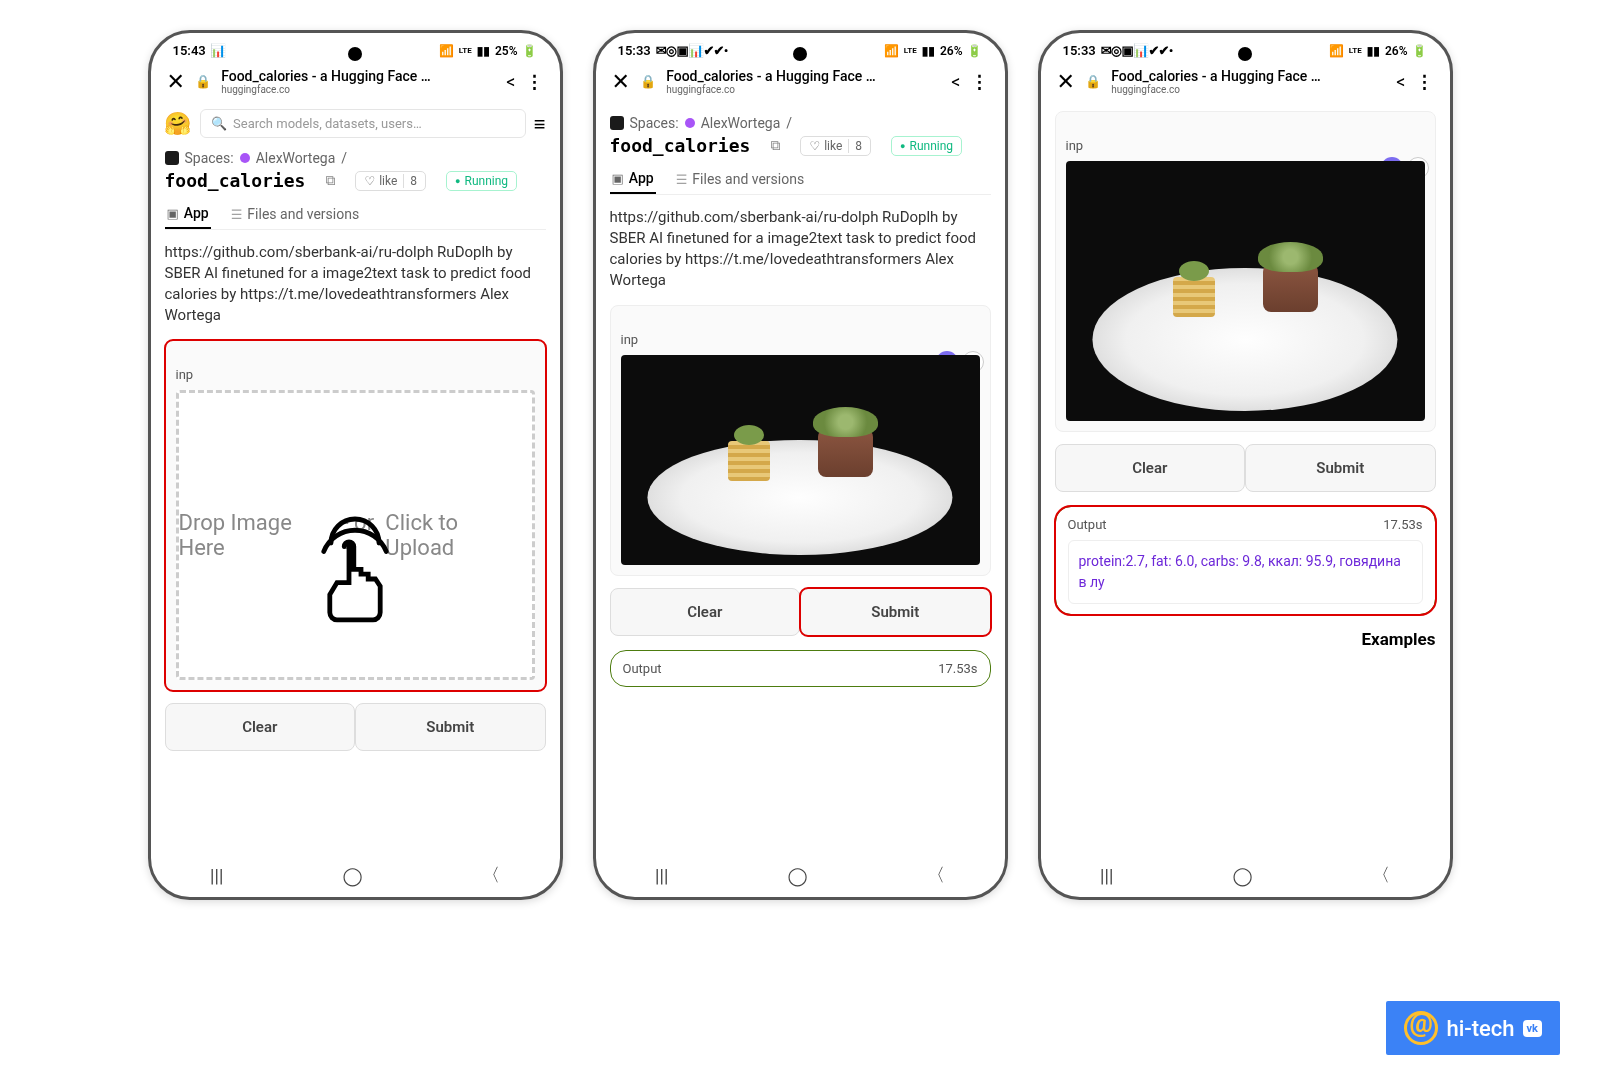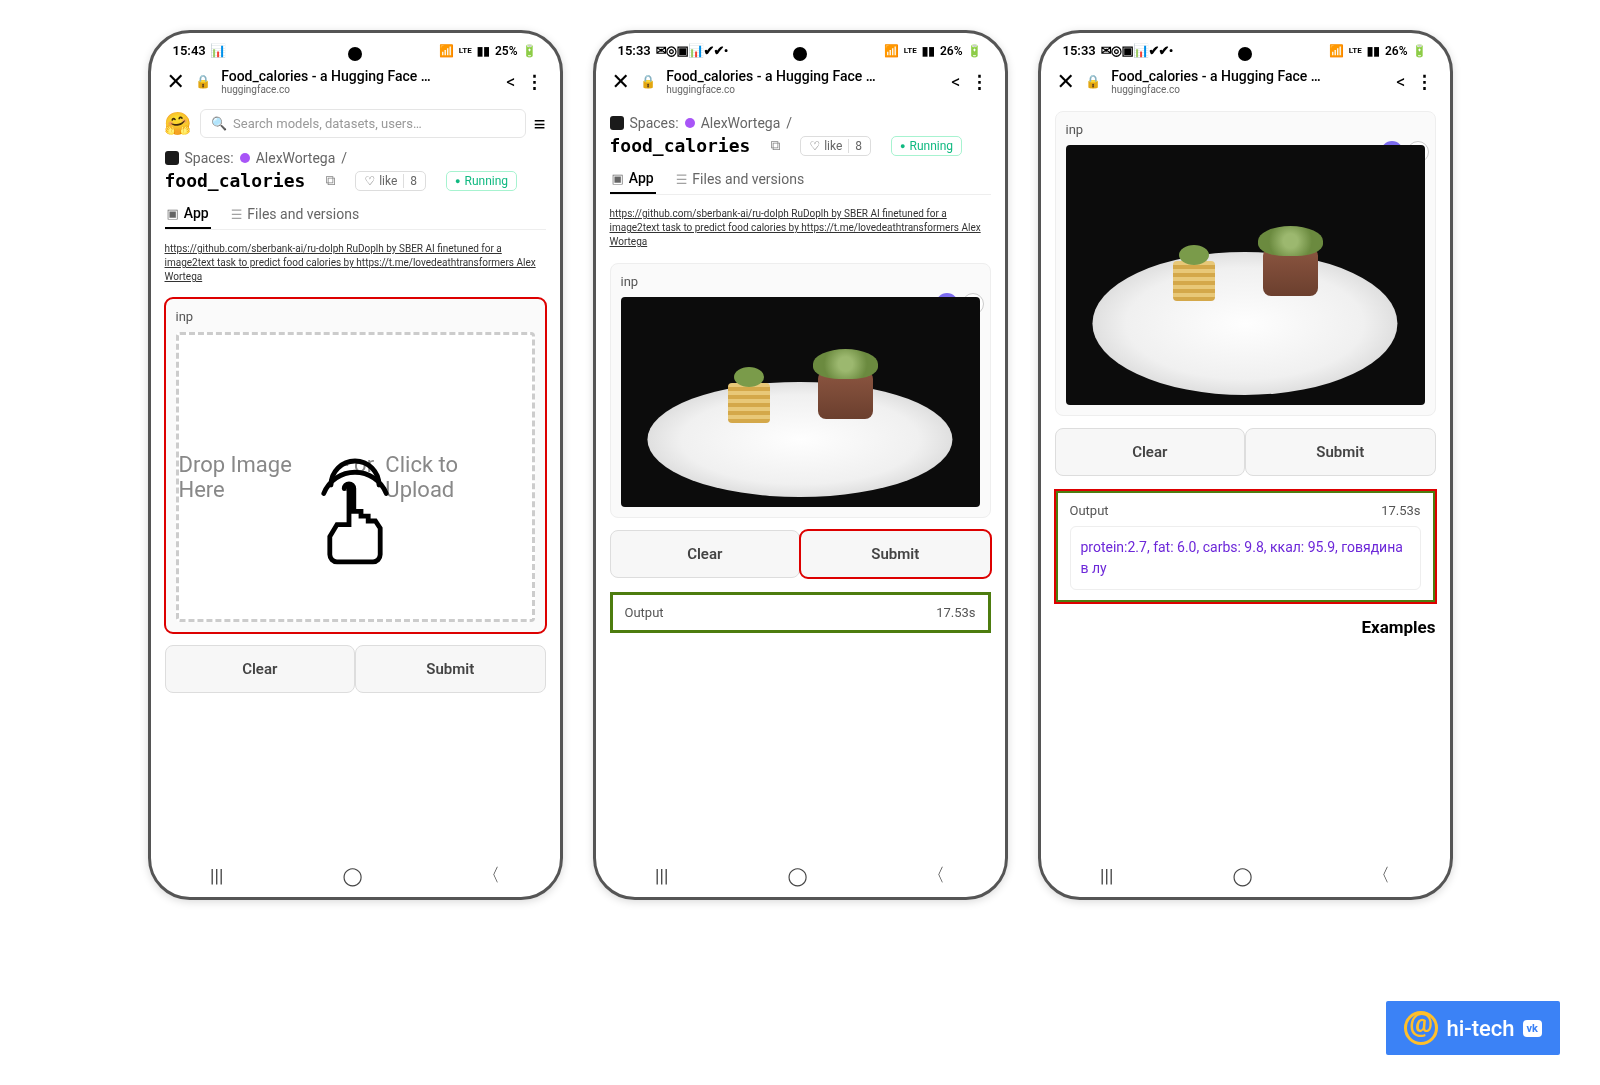--- a/index.html
+++ b/index.html
@@ -48,24 +48,24 @@
   .badge { border: 1px solid #ddd; border-radius: 5px; padding: 2px 8px; font-size: 12px; color: #666; display: inline-flex; align-items: center; gap: 4px; }
   .badge.run { color: #10b981; border-color: #a7f3d0; }
   .badge.run::before { content: "●"; font-size: 9px; }
   .badge.like .cnt { border-left: 1px solid #ddd; padding-left: 6px; margin-left: 2px; }
 
   .tabs { display: flex; gap: 18px; border-bottom: 1px solid #eee; margin: 8px 0 12px; font-size: 14px; color: #666; }
   .tab { padding: 6px 2px; display: flex; align-items: center; gap: 5px; cursor: pointer; }
   .tab.active { color: #000; border-bottom: 2px solid #000; font-weight: 500; }
   .tab-ic { font-size: 13px; opacity: .6; }
 
-  .desc { font-size: 10px; color: #333; line-height: 1.4; margin-bottom: 14px; text-decoration: underline; }
+  .desc { font-size: 15px; color: #333; line-height: 1.4; margin-bottom: 14px; }
 
   .panel { border: 1px solid #eee; border-radius: 8px; background: #fafafa; padding: 10px; margin-bottom: 12px; }
-  .panel-lbl { font-size: 13px; color: #555; margin-bottom: 8px; display: block; }
+  .panel-lbl { font-size: 13px; color: #555; margin-bottom: 8px; display: block; margin-top: 16px; }
   .panel.hl { outline: 2px solid #d00; outline-offset: -1px; }
   .dropzone {
     border: 3px dashed #ccc; border-radius: 4px; background: #fff;
     height: 290px; display: flex; align-items: center; justify-content: center;
     color: #888; font-size: 22px; position: relative;
   }
   .pointer-svg { position: absolute; width: 120px; height: 120px; top: 120px; }
 
   .food-img {
     width: 100%; height: 210px; background: #0c0c0c; border-radius: 4px;
@@ -82,21 +82,21 @@
   .stack::after { content:""; position:absolute; top:-16px; left:6px; width:30px; height:20px; background:#7a9b4a; border-radius:50%; }
   .img-ctrls { position: absolute; top: -4px; right: -4px; display: flex; gap: 4px; }
   .img-ctrl { width: 22px; height: 22px; border-radius: 50%; display: flex; align-items: center; justify-content: center; font-size: 12px; font-weight: 700; cursor: pointer; }
   .img-ctrl.edit { background: #7c6cf0; color: #fff; }
   .img-ctrl.rm { background: #fff; border: 1px solid #ccc; }
 
   .btn-row { display: flex; gap: 0; }
   .btn { flex: 1; border: 1px solid #ddd; background: #f7f7f7; border-radius: 8px; padding: 14px 0; text-align: center; font-size: 15px; font-weight: 600; color: #444; cursor: pointer; }
   .btn.hl { outline: 2px solid #d00; outline-offset: -1px; }
 
-  .out-panel { border: 3px solid #4d7c0f; border-radius: 0; padding: 10px 12px; background: #fff; }
+  .out-panel { border: 1px solid #4d7c0f; border-radius: 16px; padding: 10px 12px; background: #fff; }
   .out-panel.hl { outline: 2px solid #d00; outline-offset: -1px; }
   .out-head { display: flex; justify-content: space-between; font-size: 13px; color: #555; margin-bottom: 8px; }
   .out-body { border: 1px solid #eee; border-radius: 6px; padding: 10px; font-size: 14px; color: #6d28d9; line-height: 1.5; }
   .out-panel.mini .out-head { margin-bottom: 0; }
 
   .examples-h { font-size: 17px; font-weight: 700; margin-top: 14px; text-align: right; }
 
   .navbar { position: absolute; bottom: 10px; left: 0; right: 0; display: flex; justify-content: space-around; align-items: center; font-size: 18px; color: #444; }
   .navbar span { cursor: pointer; }
 

